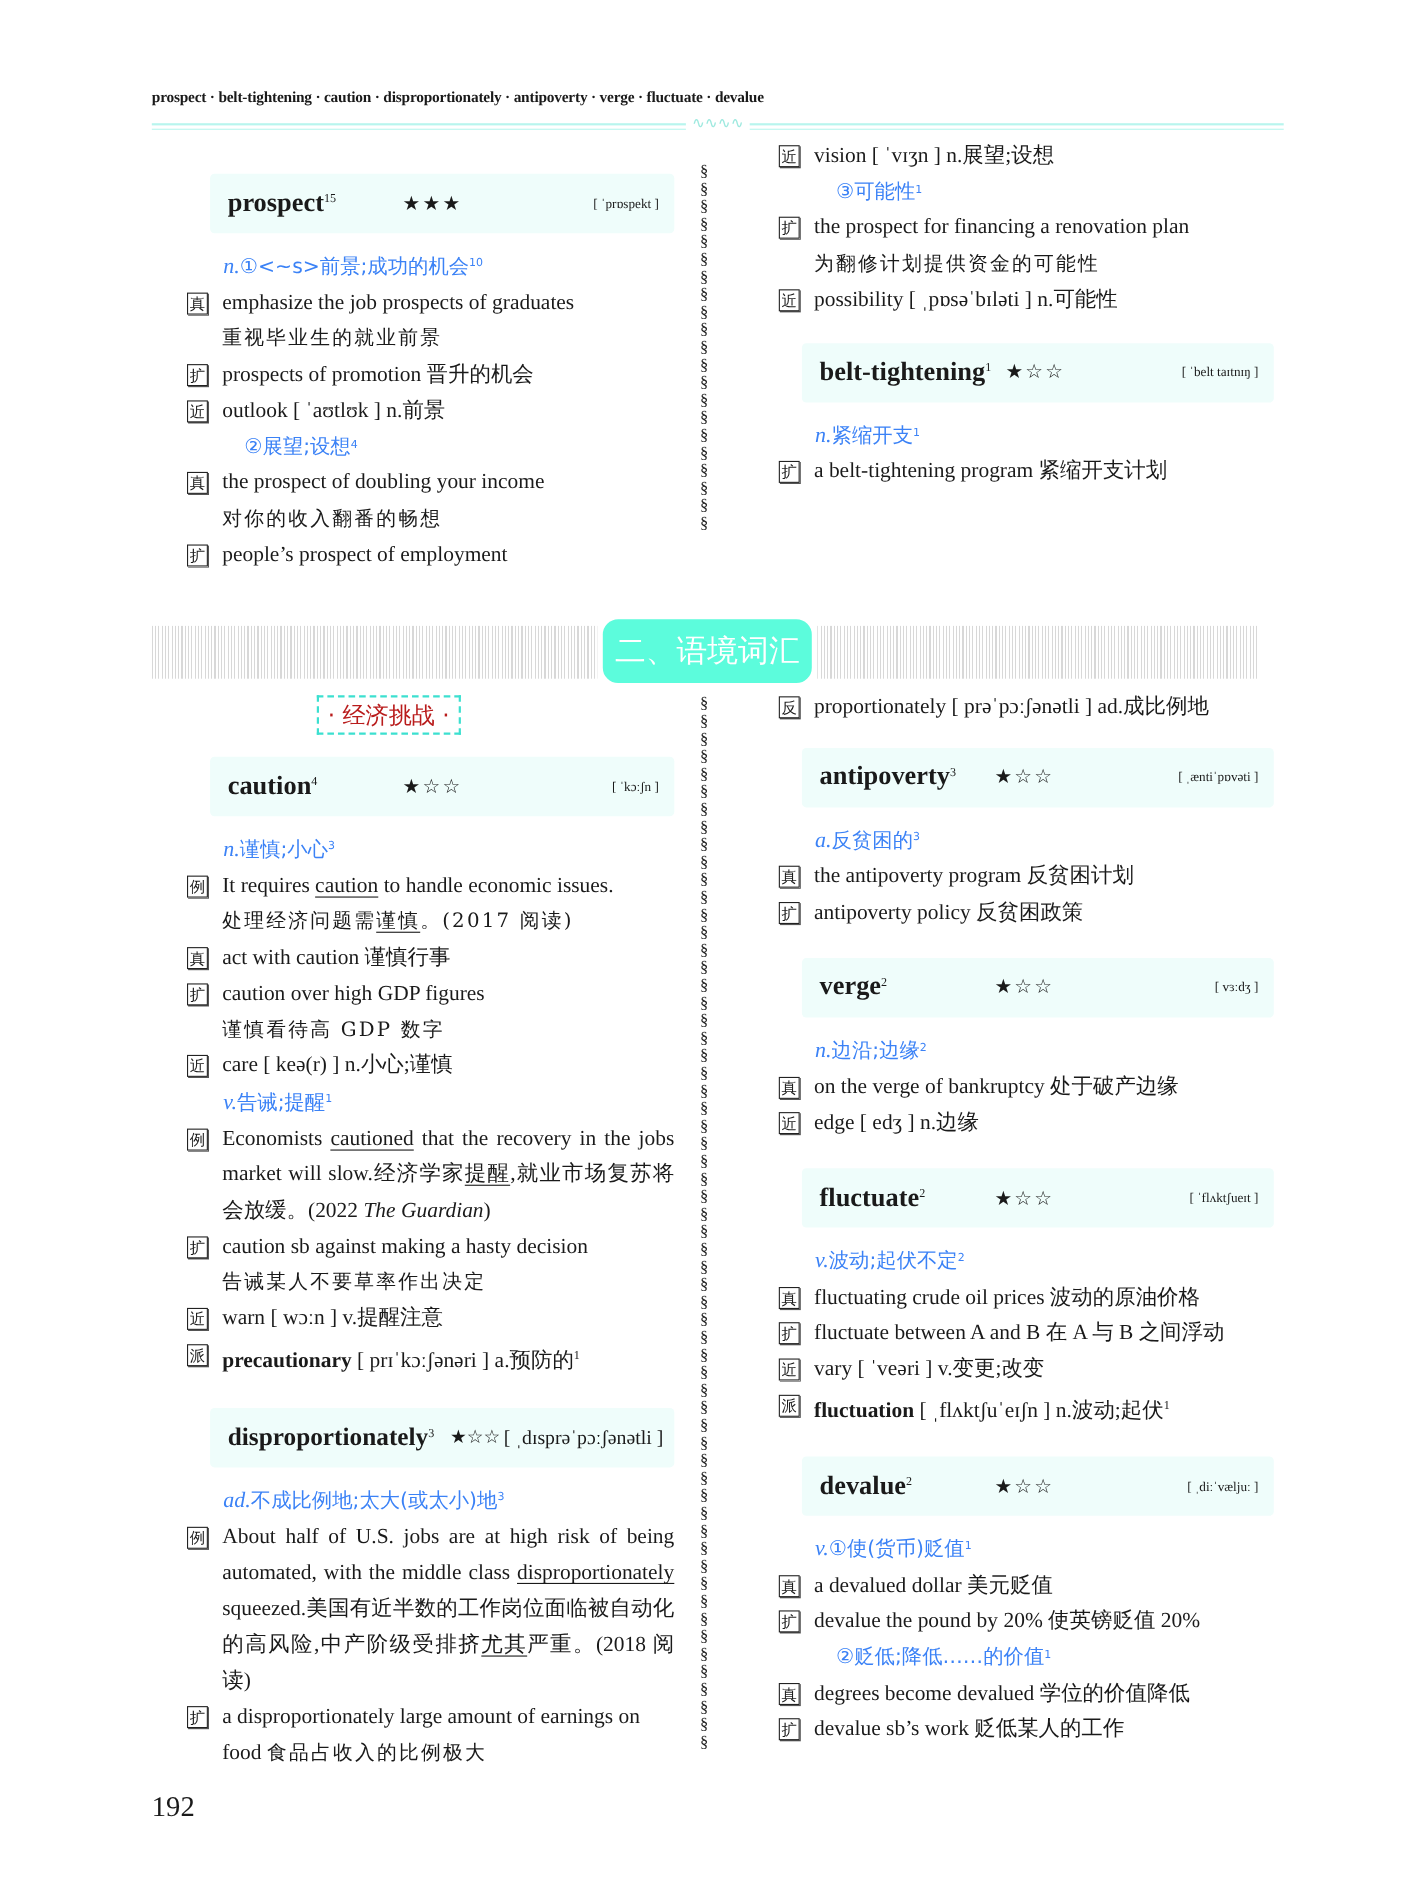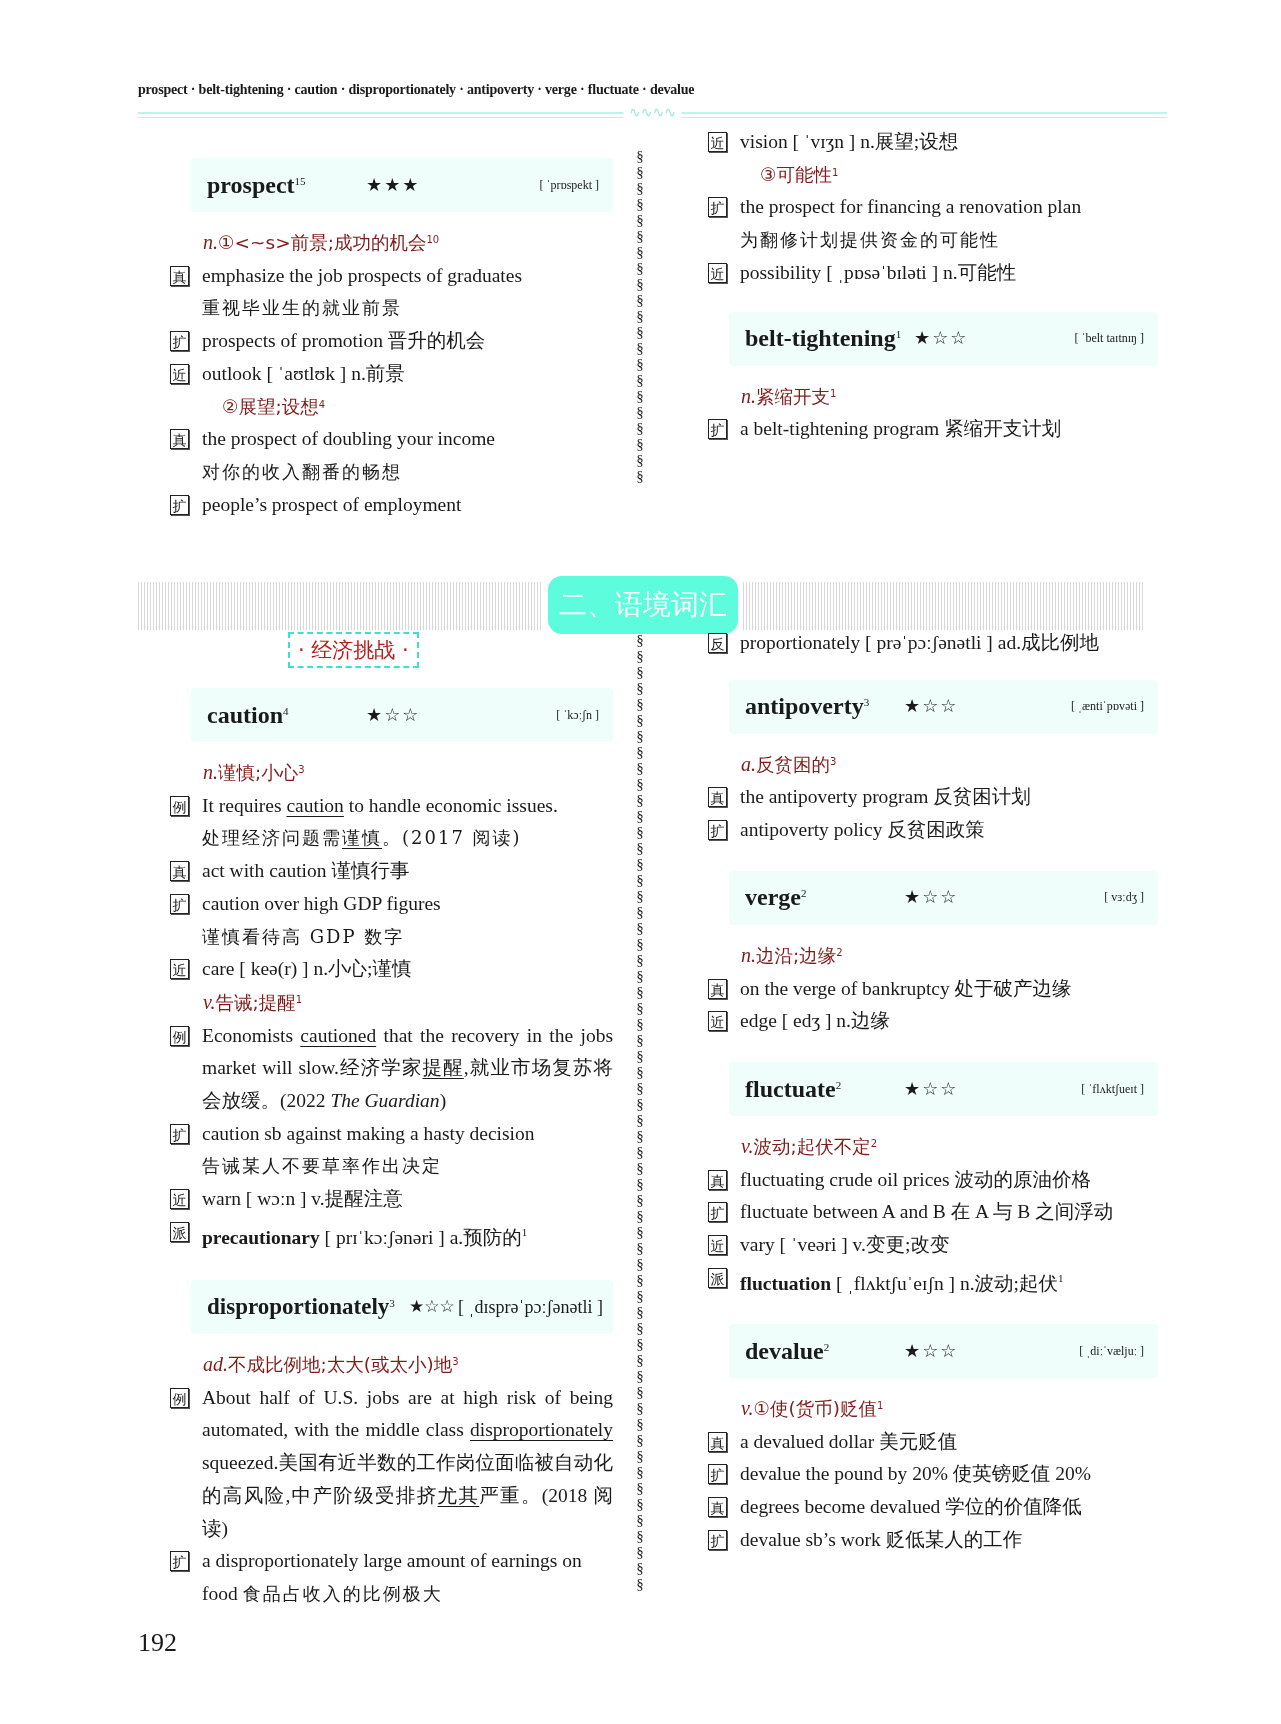--- a/index.html
+++ b/index.html
@@ -16,36 +16,36 @@
   .col-l { left:170px; width:443px; }
   .col-r { left:708px; width:450px; }
   .divider { position:absolute; left:632px; width:16px; overflow:hidden;
              color:#222; font-size:15px; line-height:16px; text-align:center; }
   .wordbox { background:#effdfb; border-radius:4px; height:54px; display:flex; align-items:center;
              padding:0 16px 0 16px; margin-left:21px; margin-bottom:14px; position:relative; }
   .wordbox .w { font-weight:bold; font-size:24px; font-family:"Liberation Serif",serif; }
   .wordbox sup { font-size:11px; font-weight:normal; vertical-align:top; position:relative; top:-4px; }
   .wordbox .stars { position:absolute; font-size:18px; letter-spacing:2px; }
   .wordbox .ipa { position:absolute; right:14px; font-size:12px; }
-  .def { color:#7f1d1d; font-family:"DejaVu Sans",sans-serif; font-size:18.5px; padding-left:33px; }
+  .def { color:#3b82f6; font-family:"DejaVu Sans",sans-serif; font-size:18.5px; padding-left:33px; }
   .def i { font-family:"Liberation Serif",serif; font-size:20px; }
   .def sup { font-size:10px; vertical-align:top; position:relative; top:-2px; }
   .def.sub { padding-left:52px; }
   .row { display:flex; }
   .tag { flex:0 0 auto; width:19px; height:20px; border:1.5px solid #222; box-shadow:1px 1px 0 #555;
          font-size:14px; line-height:20px; text-align:center; margin:6px 13px 0 0;
          font-family:"DejaVu Sans",sans-serif; box-sizing:border-box; }
   .txt { flex:1 1 auto; }
   .txt.j { text-align:justify; text-align-last:left; }
   .cn { font-family:"DejaVu Serif",serif; font-size:18px; letter-spacing:2px; }
   .u { text-decoration:underline; text-underline-offset:4px; }
   .b { font-weight:bold; }
   .it { font-style:italic; }
   .gap { height:22px; }
-  .banner { position:absolute; left:138px; top:582px; width:1005px; height:48px; }
+  .banner { position:absolute; left:138px; top:569px; width:1005px; height:48px; }
   .banner .hatch { position:absolute; top:0; height:48px;
       background:repeating-linear-gradient(90deg,#d8d8d8 0 1px,#ffffff 1px 3px); }
   .banner .pill { position:absolute; left:410px; top:-6px; width:190px; height:58px; border-radius:14px;
       background:#5cfcdc; color:#fff; font-family:"DejaVu Sans",sans-serif; font-size:28px;
       text-align:center; line-height:58px; }
   .topic { position:absolute; left:288px; top:632px; border:2px dashed #3ce0d0; color:#b91c1c;
            font-family:"DejaVu Sans",sans-serif; font-size:21px; padding:0 8px; height:32px; line-height:32px; }
   .pageno { position:absolute; left:138px; top:1628px; font-size:26px; }
 </style>
 </head>
@@ -265,20 +265,21 @@
     </div>
     <div class="def"><i>v.</i><span>①使(货币)贬值</span><sup>1</sup></div>
     <div class="row">
         <span class="tag">真</span>
         <span class="txt">a devalued dollar 美元贬值</span>
       </div>
     <div class="row">
         <span class="tag">扩</span>
         <span class="txt">devalue the pound by 20% 使英镑贬值 20%</span>
       </div>
+    <div class="def sub"><span>②贬低;降低……的价值</span><sup>1</sup></div>
     <div class="row">
         <span class="tag">真</span>
         <span class="txt">degrees become devalued 学位的价值降低</span>
       </div>
     <div class="row">
         <span class="tag">扩</span>
         <span class="txt">devalue sb’s work 贬低某人的工作</span>
       </div>
   </div>
 </div>

